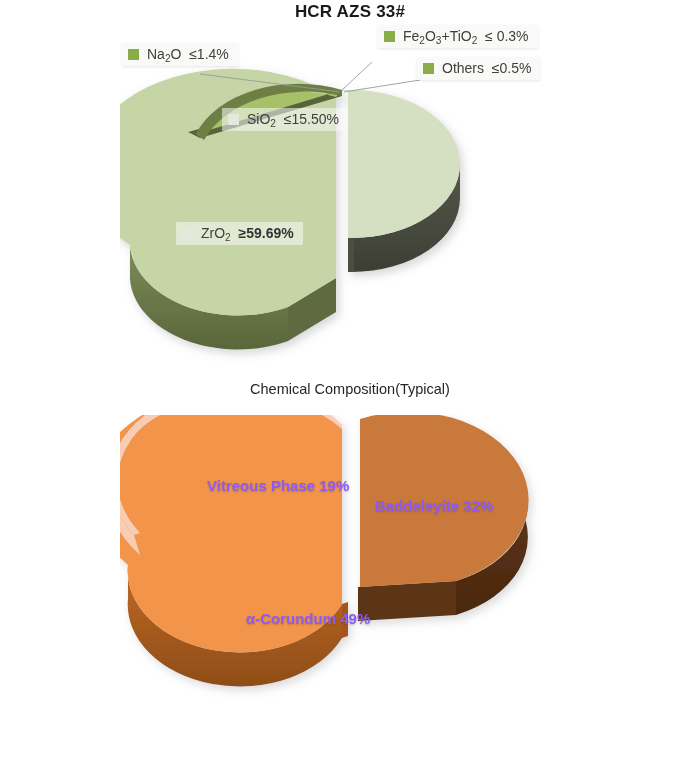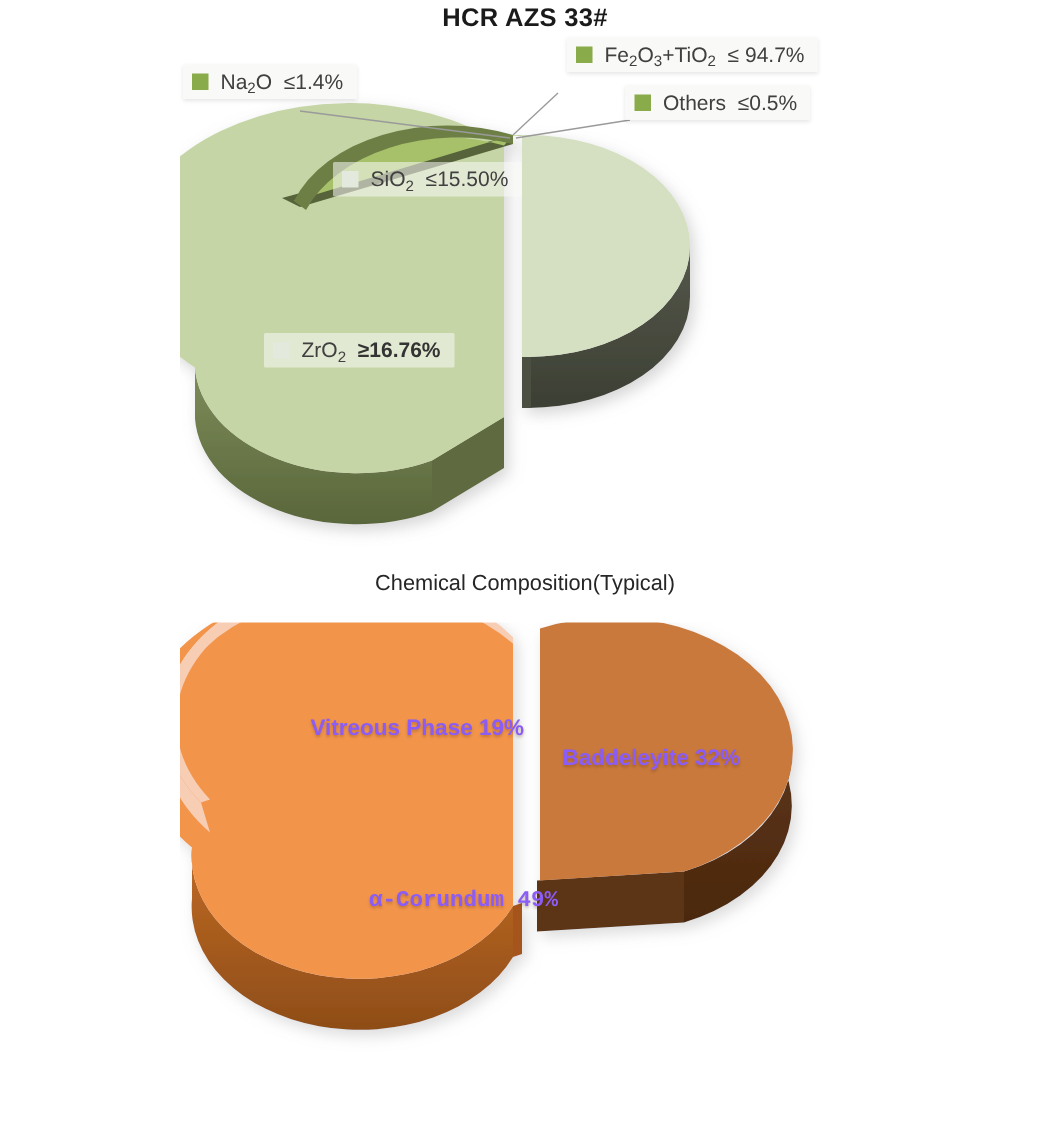--- a/index.html
+++ b/index.html
@@ -71,21 +71,21 @@
   .lbl-min {
     position: absolute;
     white-space: nowrap;
     font-size: 15px;
     font-weight: bold;
     color: #8b5cf6;
     text-shadow: 0 1px 2px rgba(90,45,10,0.30);
   }
   #lbl-vitreous    { left: 207px; top: 477px; }
   #lbl-baddeleyite { left: 375px; top: 497px; }
-  #lbl-corundum    { left: 246px; top: 592px; font-family: Liberation Mono, monospace; }
+  #lbl-corundum    { left: 246px; top: 610px; }
 
   sub { font-size: 0.72em; vertical-align: baseline; position: relative; top: 0.27em; }
   .bold { font-weight: bold; color: #333; }
 </style>
 </head>
 <body>
 
 <div id="root">
 
   <div class="chart-title">HCR AZS 33#</div>
@@ -139,37 +139,37 @@
     </g>
   </svg>
 
   <div class="lbl" id="lbl-na2o">
     <span class="sq green"></span>
     <span>Na<sub>2</sub>O&nbsp; <span>≤1.4%</span></span>
   </div>
 
   <div class="lbl" id="lbl-fe2o3">
     <span class="sq green"></span>
-    <span>Fe<sub>2</sub>O<sub>3</sub>+TiO<sub>2</sub>&nbsp; <span>≤ 94.7%</span></span>
+    <span>Fe<sub>2</sub>O<sub>3</sub>+TiO<sub>2</sub>&nbsp; <span>≤ 0.3%</span></span>
   </div>
 
   <div class="lbl" id="lbl-others">
     <span class="sq green"></span>
     <span><span>Others</span>&nbsp; <span>≤0.5%</span></span>
   </div>
 
   <div class="lbl on-slice" id="lbl-sio2">
     <span class="sq pale"></span>
     <span>SiO<sub>2</sub>&nbsp; <span>≤15.50%</span></span>
   </div>
 
 
   <div class="lbl on-slice" id="lbl-zro2">
     <span class="sq pale"></span>
-    <span>ZrO<sub>2</sub>&nbsp; <span class="bold">≥16.76%</span></span>
+    <span>ZrO<sub>2</sub>&nbsp; <span class="bold">≥59.69%</span></span>
   </div>
 
   <div class="caption" id="caption-chem">Chemical Composition(Typical)</div>
 
   <svg id="pie-min" class="pie-svg" width="460" height="310" viewBox="0 0 460 310">
     <defs>
       <filter id="shadowB" x="-20%" y="-20%" width="150%" height="150%">
         <feDropShadow dx="3" dy="4" stdDeviation="5" flood-color="#999" flood-opacity="0.35"></feDropShadow>
       </filter>
       <linearGradient id="corSide" x1="0" y1="0" x2="0" y2="1">

